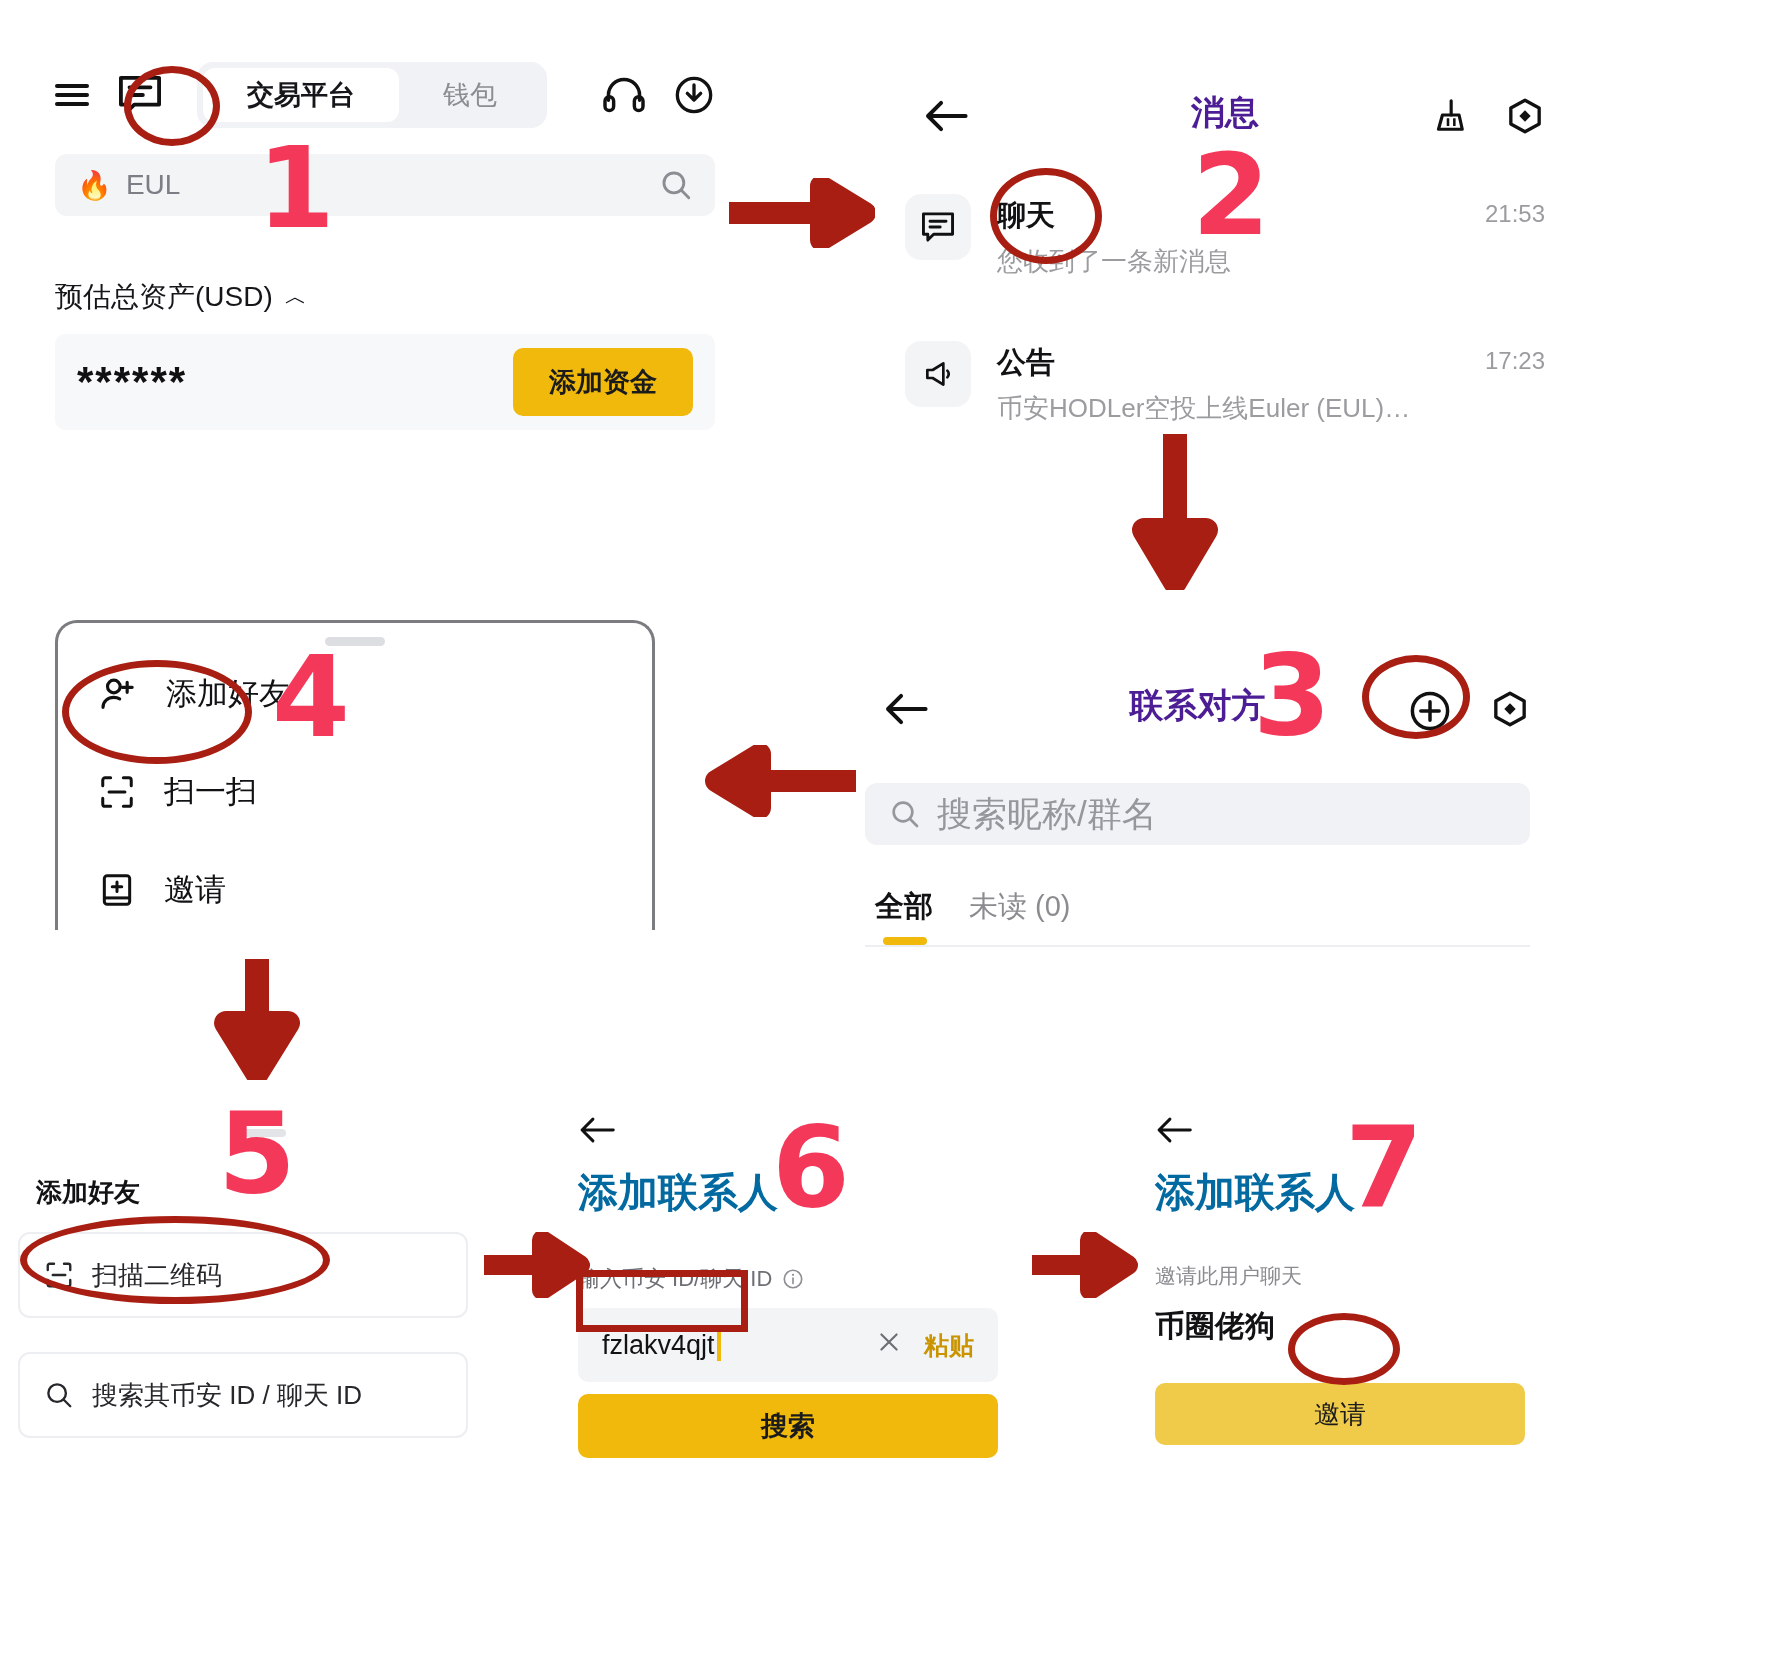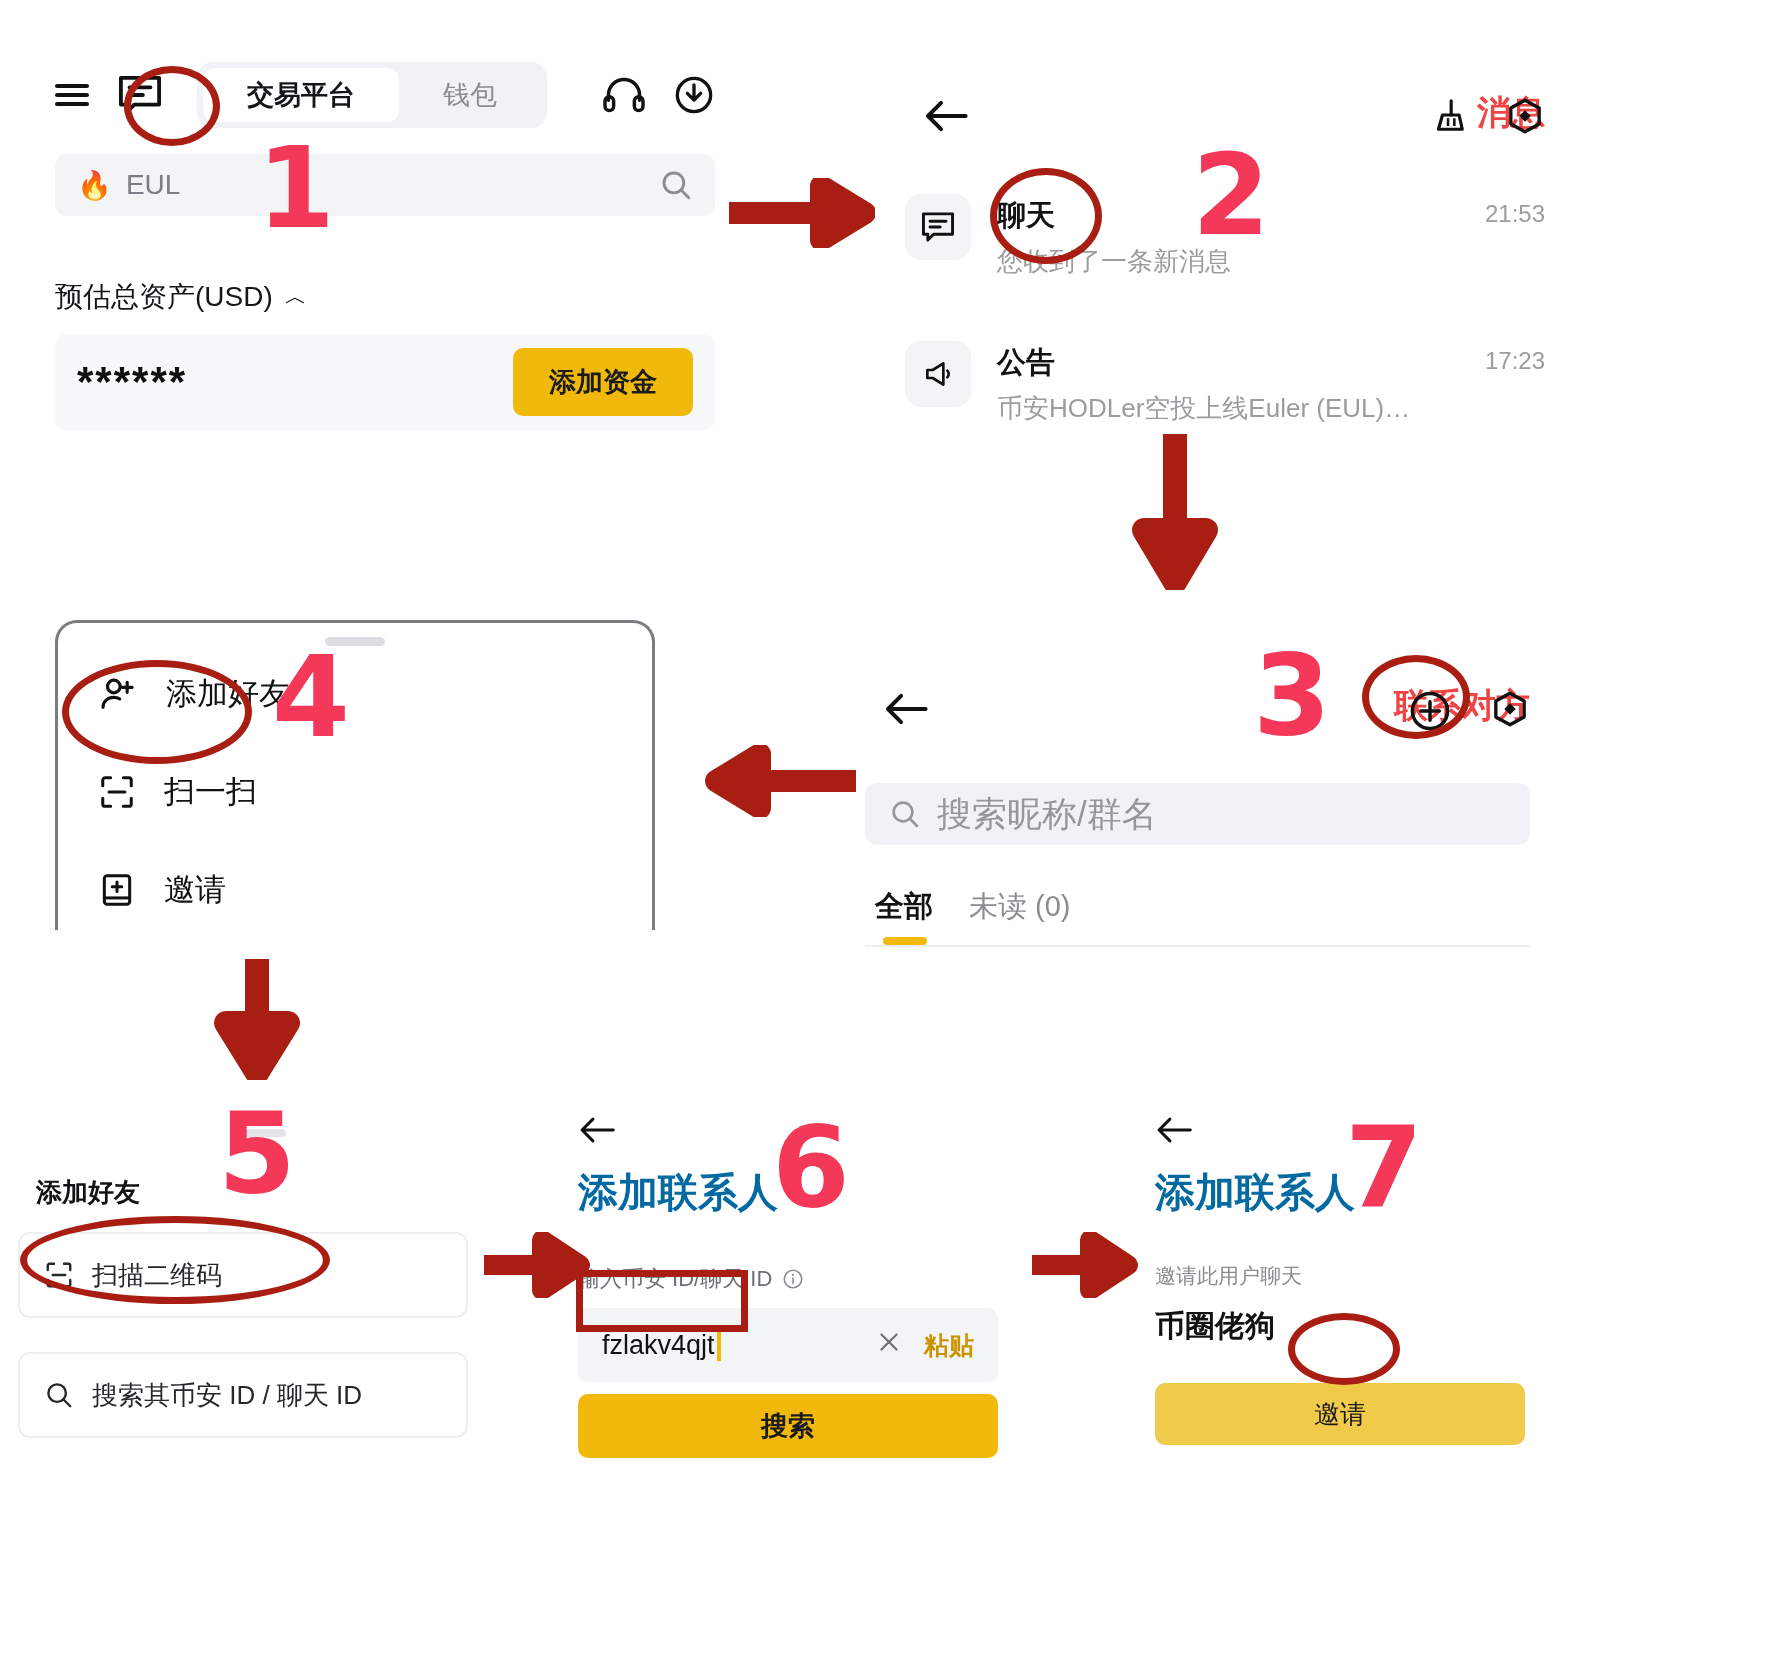--- a/index.html
+++ b/index.html
@@ -79,22 +79,22 @@
   .btn-yellow {
     margin-left: auto; background: #f0b90b; color: #1b1b1b; font-weight: 700;
     font-size: 27px; border-radius: 10px; padding: 16px 36px; border: none;
   }
 
   
   #panel2 { left: 905px; top: 90px; width: 640px; }
   .nav { position: relative; height: 70px; }
   .nav .back { position: absolute; left: 18px; top: 8px; }
   .nav .title {
-    position: absolute; left: 0; right: 0; text-align: right;
-    font-size: 34px; font-weight: 700; color: #ef4444;
+    position: absolute; left: 0; right: 0; text-align: center;
+    font-size: 34px; font-weight: 700; color: #4c1d95;
   }
   .nav .right { position: absolute; right: 0; top: 6px; display: flex; gap: 38px; }
   .msg-row { display: flex; gap: 26px; margin-top: 34px; align-items: flex-start; }
   .msg-ava {
     width: 66px; height: 66px; background: #f3f4f6; border-radius: 16px;
     display: flex; align-items: center; justify-content: center; flex: 0 0 auto;
   }
   .msg-body { flex: 1; padding-top: 2px; }
   .msg-title { font-size: 29px; font-weight: 700; color: #121214; }
   .msg-sub { font-size: 26px; color: #9a9c9f; margin-top: 8px; }

